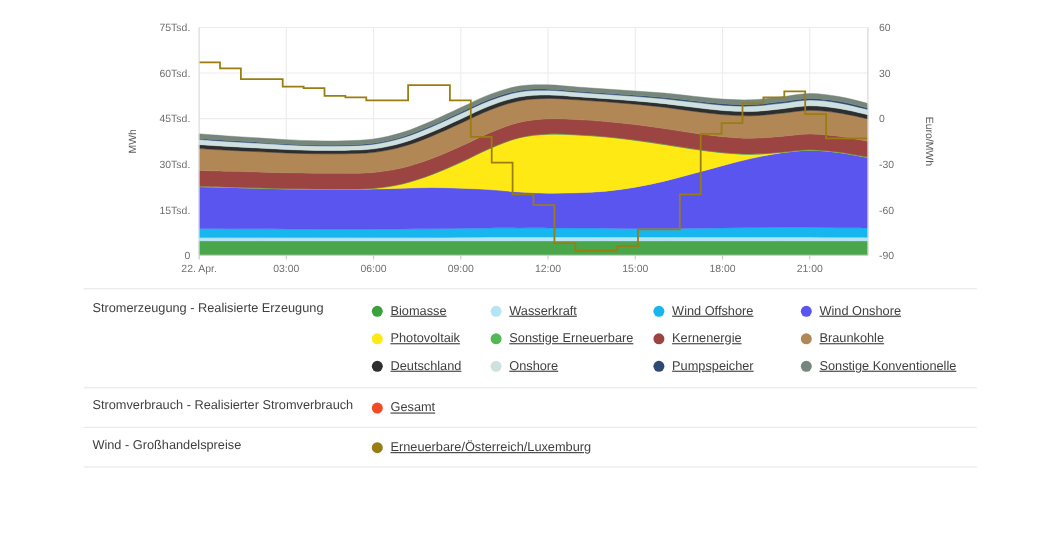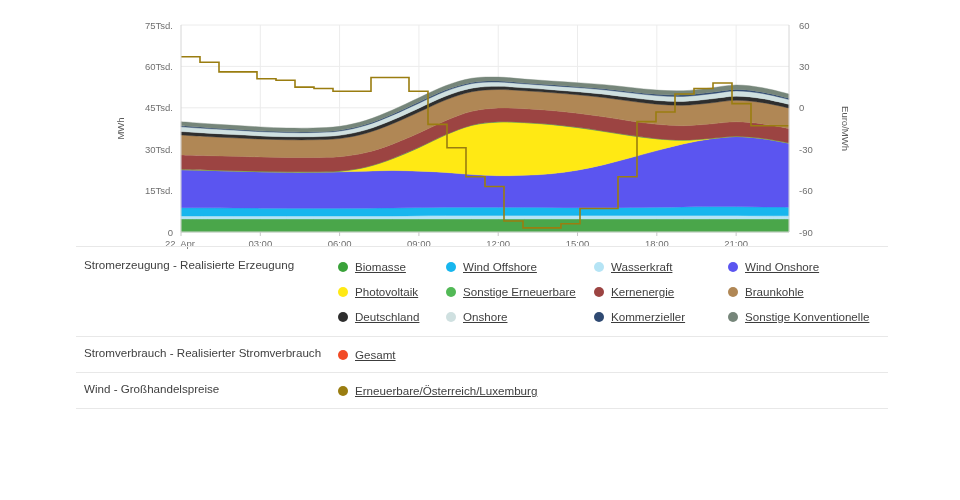--- a/index.html
+++ b/index.html
@@ -12,21 +12,21 @@
   .page{position:relative;width:960px;height:500px;}
 
   
   .chart-wrap{position:absolute;left:0;top:0;width:960px;height:258px;}
   svg.chart{display:block;}
 
   .axis-text{font-family:"Liberation Sans",sans-serif;font-size:9.5px;fill:#6f6f6f;}
   .axis-title{font-family:"Liberation Sans",sans-serif;font-size:9.5px;fill:#5a5a5a;}
 
   
-  .legend{position:absolute;left:76px;top:246px;width:812px;}
+  .legend{position:absolute;left:76px;top:262px;width:812px;}
   .lrow{display:flex;align-items:flex-start;border-top:1px solid #e8e8e8;padding:7px 0 7px 0;}
   .lrow:last-child{border-bottom:1px solid #e8e8e8;}
   .lrow.gen{padding-top:9px;padding-bottom:9px;}
   .lcat{
     width:262px;flex:0 0 262px;
     font-size:11.6px;color:#3f3f3f;line-height:17px;
     padding-left:8px;box-sizing:border-box;
   }
   .litems{flex:1;display:flex;flex-wrap:wrap;text-decoration:underline;}
   .litem{display:flex;align-items:center;margin:0 0 0 0;height:21px;}
@@ -113,26 +113,26 @@
 
   <div class="legend">
     <div class="lrow gen">
       <div class="lcat">Stromerzeugung - Realisierte Erzeugung</div>
       <div class="litems grid4" id="leg0">
           <div class="litem">
             <span class="dot" style="background: rgb(58, 162, 58);"></span>
             <span class="ltext">Biomasse</span>
           </div>
           <div class="litem">
+            <span class="dot" style="background: rgb(181, 228, 245);"></span>
+            <span class="ltext">Wasserkraft</span>
+          </div>
+          <div class="litem">
             <span class="dot" style="background: rgb(23, 182, 238);"></span>
             <span class="ltext">Wind Offshore</span>
-          </div>
-          <div class="litem">
-            <span class="dot" style="background: rgb(181, 228, 245);"></span>
-            <span class="ltext">Wasserkraft</span>
           </div>
           <div class="litem">
             <span class="dot" style="background: rgb(91, 85, 240);"></span>
             <span class="ltext">Wind Onshore</span>
           </div>
           <div class="litem">
             <span class="dot" style="background: rgb(255, 233, 20);"></span>
             <span class="ltext">Photovoltaik</span>
           </div>
           <div class="litem">
@@ -150,21 +150,21 @@
           <div class="litem">
             <span class="dot" style="background: rgb(46, 46, 46);"></span>
             <span class="ltext">Deutschland</span>
           </div>
           <div class="litem">
             <span class="dot" style="background: rgb(207, 224, 224);"></span>
             <span class="ltext">Onshore</span>
           </div>
           <div class="litem">
             <span class="dot" style="background: rgb(47, 74, 114);"></span>
-            <span class="ltext">Kommerzieller</span>
+            <span class="ltext">Pumpspeicher</span>
           </div>
           <div class="litem">
             <span class="dot" style="background: rgb(118, 134, 122);"></span>
             <span class="ltext">Sonstige Konventionelle</span>
           </div>
         </div>
     </div>
     <div class="lrow">
       <div class="lcat">Stromverbrauch - Realisierter Stromverbrauch</div>
       <div class="litems grid1" id="leg1">

